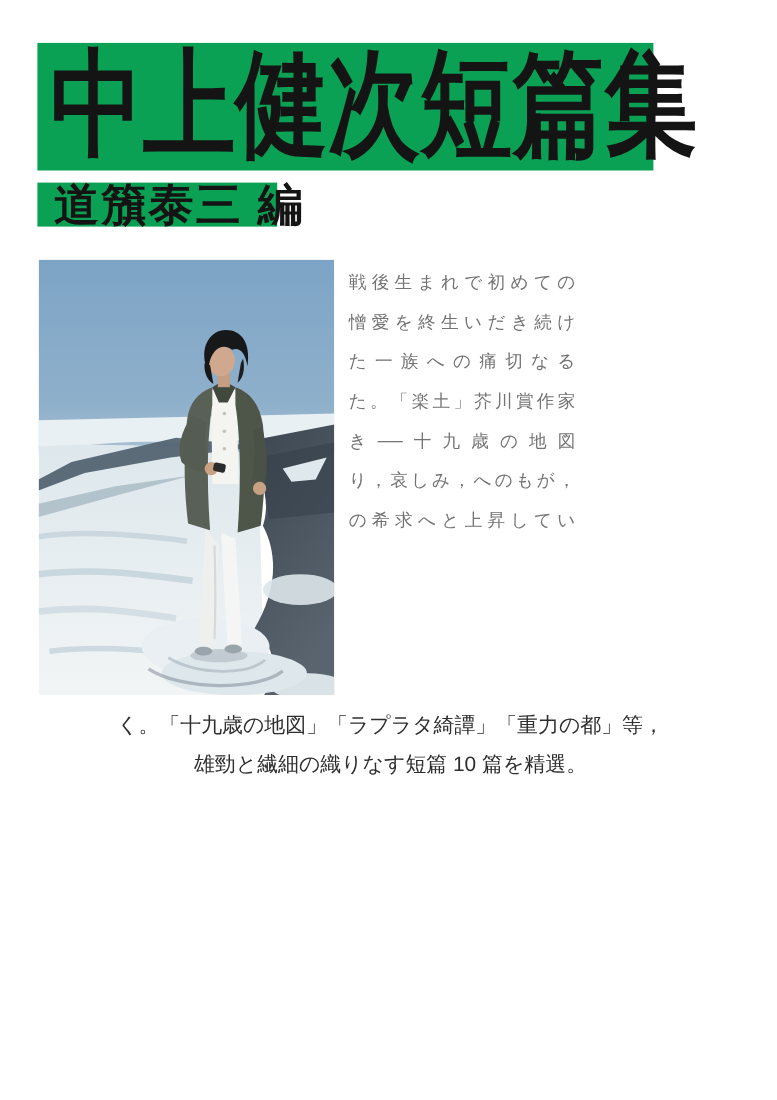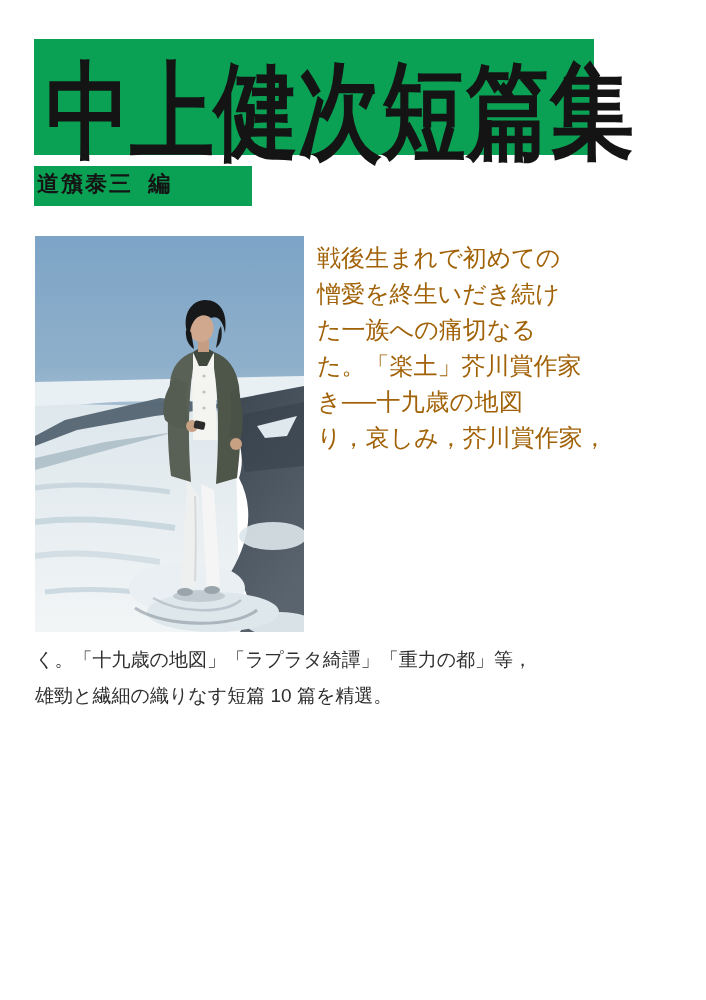--- a/index.html
+++ b/index.html
@@ -3,54 +3,54 @@
 <meta charset="utf-8">
 <style>
   html,body{margin:0;padding:0;background:#e8e8e8;}
   .page{
     position:relative;width:706px;height:1000px;margin:0 auto;
     background:#ffffff;overflow:hidden;
     font-family:"Liberation Sans","DejaVu Sans",sans-serif;
   }
   .title-banner{
     position:absolute;left:34px;top:39px;width:560px;height:116px;
-    background:#0aa154;display:flex;align-items:flex-end;
+    background:#0aa154;display:flex;align-items:center;
   }
   .title-banner .t{
     display:block;width:100%;padding:0 12px;box-sizing:border-box;
     font-family:"Liberation Serif","DejaVu Serif",serif;font-weight:700;
     font-size:84px;line-height:1;color:#141414;
     text-align:justify;text-align-last:justify;white-space:nowrap;
     transform:scaleY(1.26);transform-origin:center;
   }
   .editor-banner{
     position:absolute;left:34px;top:166px;width:218px;height:40px;
     background:#0aa154;display:flex;align-items:center;
   }
   .editor-banner .t{
-    padding-left:3px;
-    font-family:Liberation Mono, monospace;font-weight:700;
-    font-size:22px;line-height:1;color:#141414;letter-spacing:2px;white-space:nowrap;
+    padding-left:15px;
+    font-family:Liberation Sans, sans-serif;font-weight:700;
+    font-size:41px;line-height:1;color:#141414;letter-spacing:2px;white-space:nowrap;
   }
   .photo{
     position:absolute;left:35px;top:236px;width:269px;height:396px;overflow:hidden;
   }
   .photo svg{display:block;}
   .desc-col{
     position:absolute;left:317px;top:240px;width:206px;
-    color:#a16207;font-size:24px;line-height:36px;
+    color:#737373;font-size:16px;line-height:36px;
   }
   .desc-col .dline{
     white-space:nowrap;text-align:justify;text-align-last:justify;
   }
   .desc-bottom{
     position:absolute;left:35px;top:642px;width:640px;
     color:#2e2e2e;font-size:19px;line-height:36px;
   }
-  .desc-bottom .dline{white-space:nowrap;text-align:left;}
+  .desc-bottom .dline{white-space:nowrap;text-align:center;}
 </style>
 </head>
 <body>
 
 <div class="page">
 
   <div class="title-banner">
     <span class="t">中上健次短篇集</span>
   </div>
 
@@ -135,21 +135,22 @@
       </g>
     </svg>
   </div>
 
   <div class="desc-col">
     <div class="dline">戦後生まれで初めての</div>
     <div class="dline">憎愛を終生いだき続け</div>
     <div class="dline">た一族への痛切なる</div>
     <div class="dline">た。「楽土」芥川賞作家</div>
     <div class="dline">き──十九歳の地図</div>
-    <div class="dline">り，哀しみ，芥川賞作家，</div>
+    <div class="dline">り，哀しみ，へのもが，</div>
+    <div class="dline">の希求へと上昇してい</div>
   </div>
 
   <div class="desc-bottom">
     <div class="dline">く。「十九歳の地図」「ラプラタ綺譚」「重力の都」等，</div>
     <div class="dline">雄勁と繊細の織りなす短篇 10 篇を精選。</div>
   </div>
 
 </div>
 
 </body></html>

